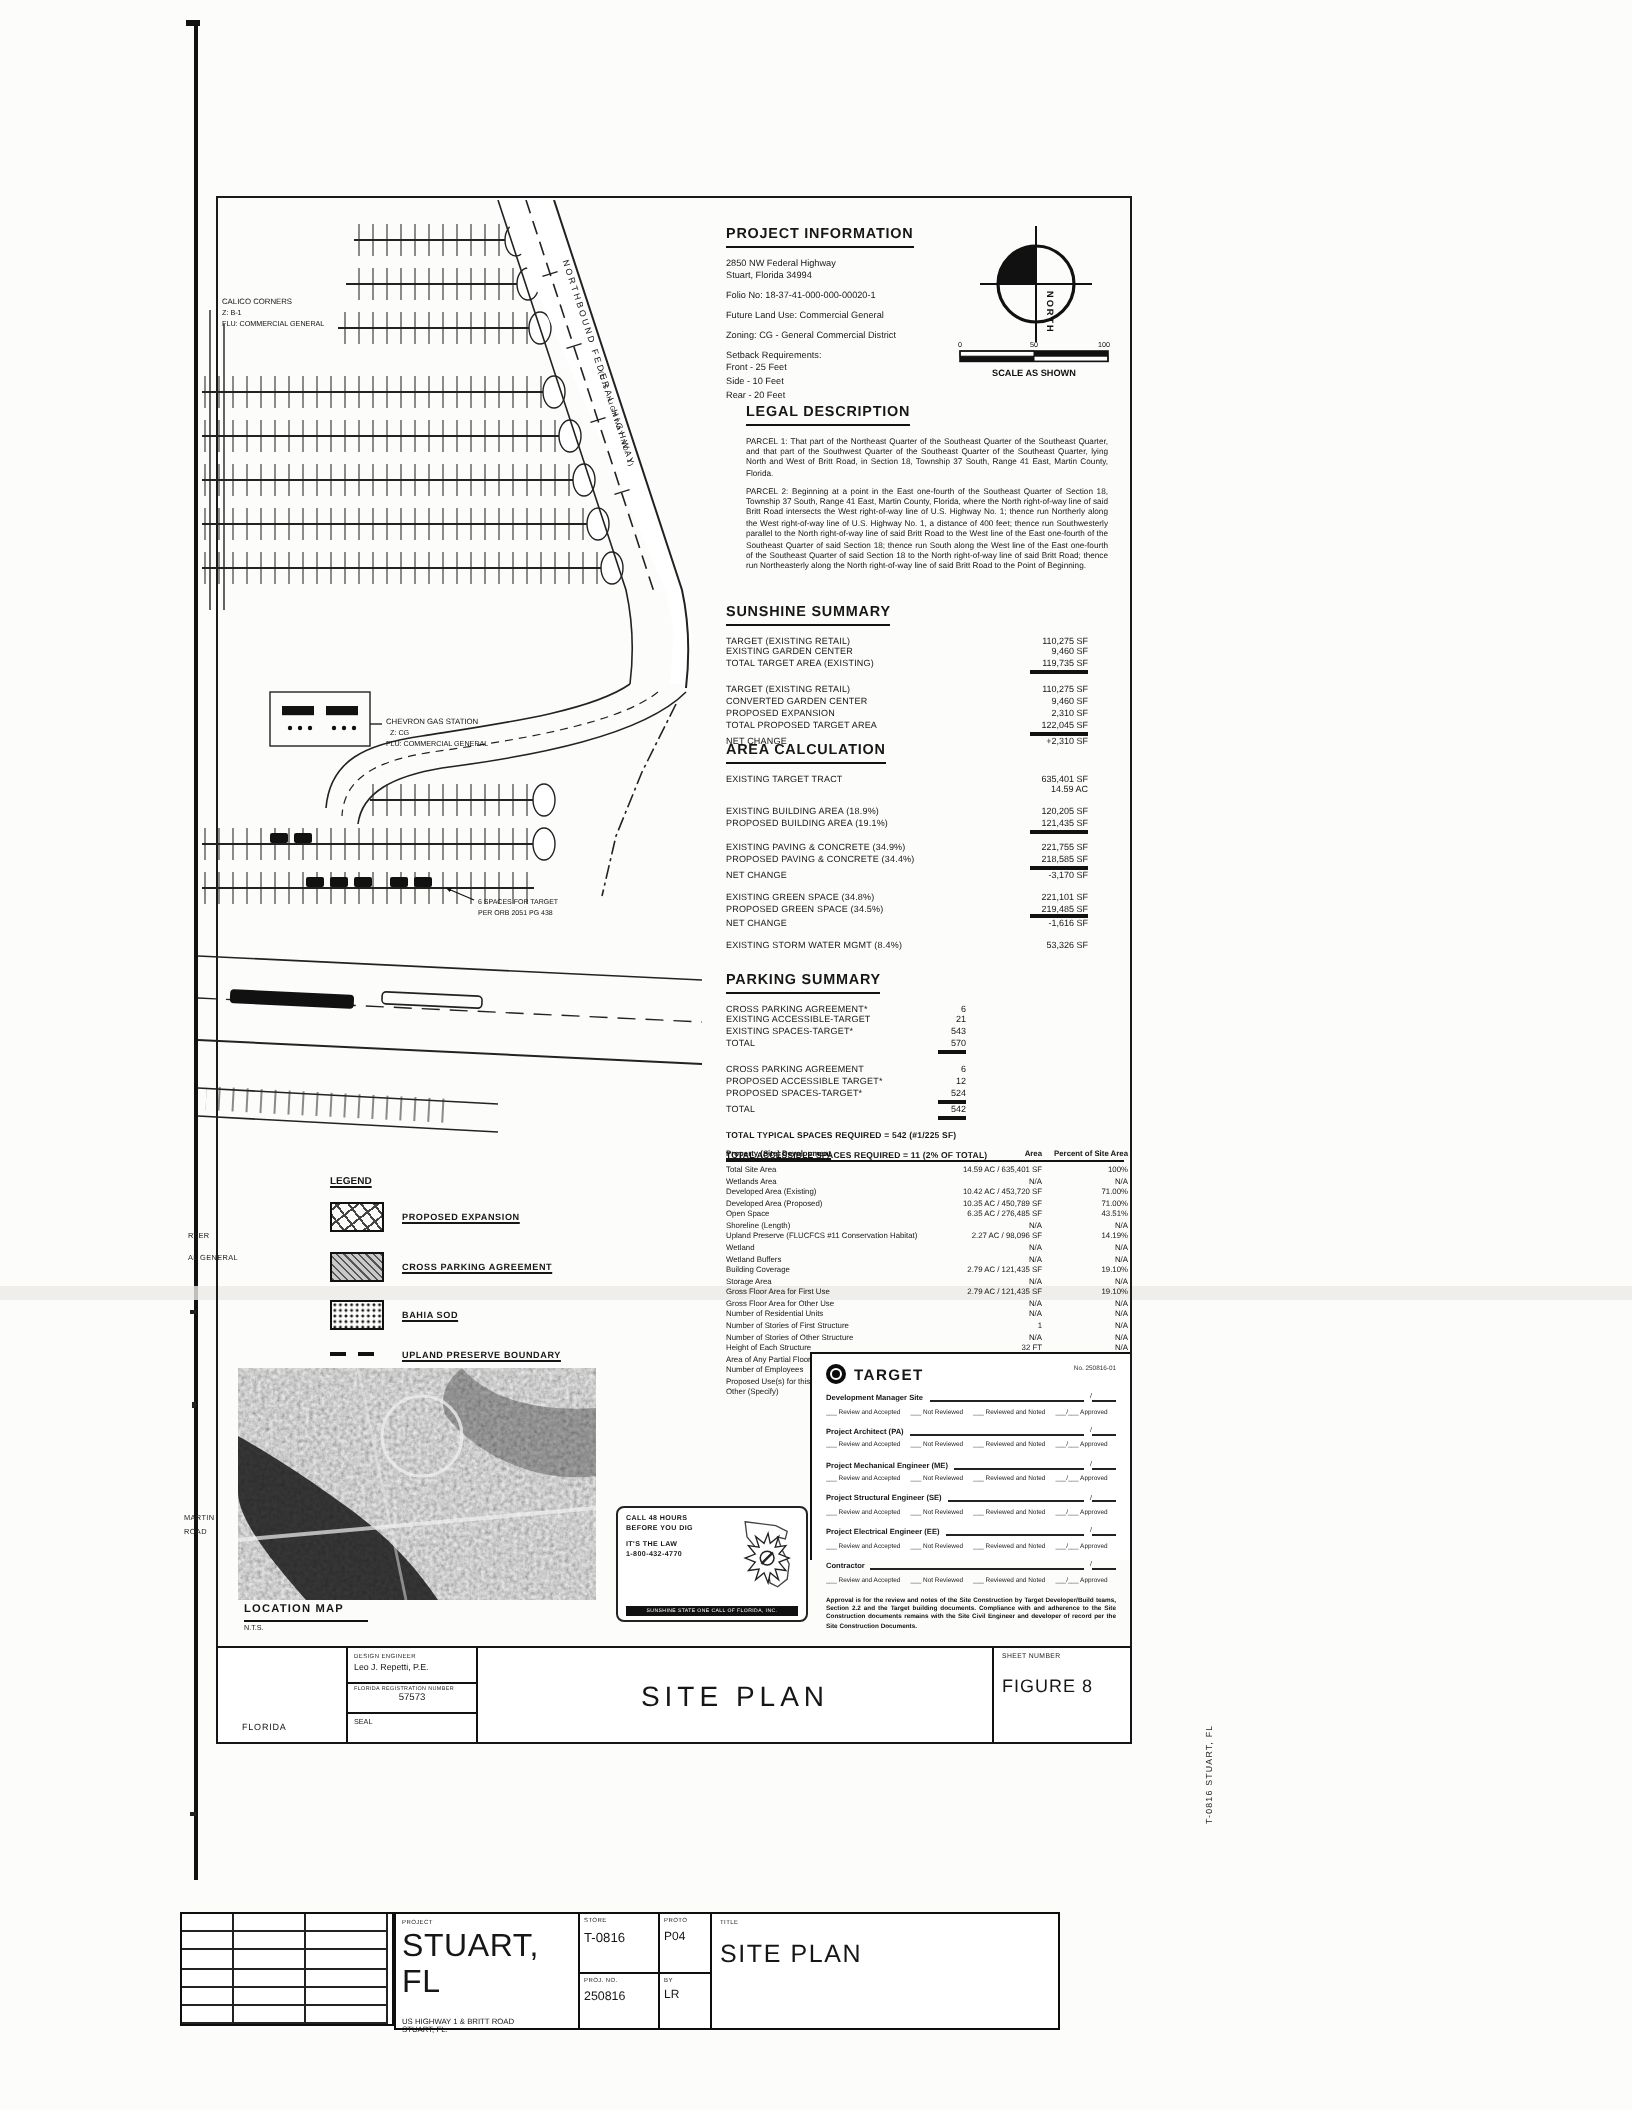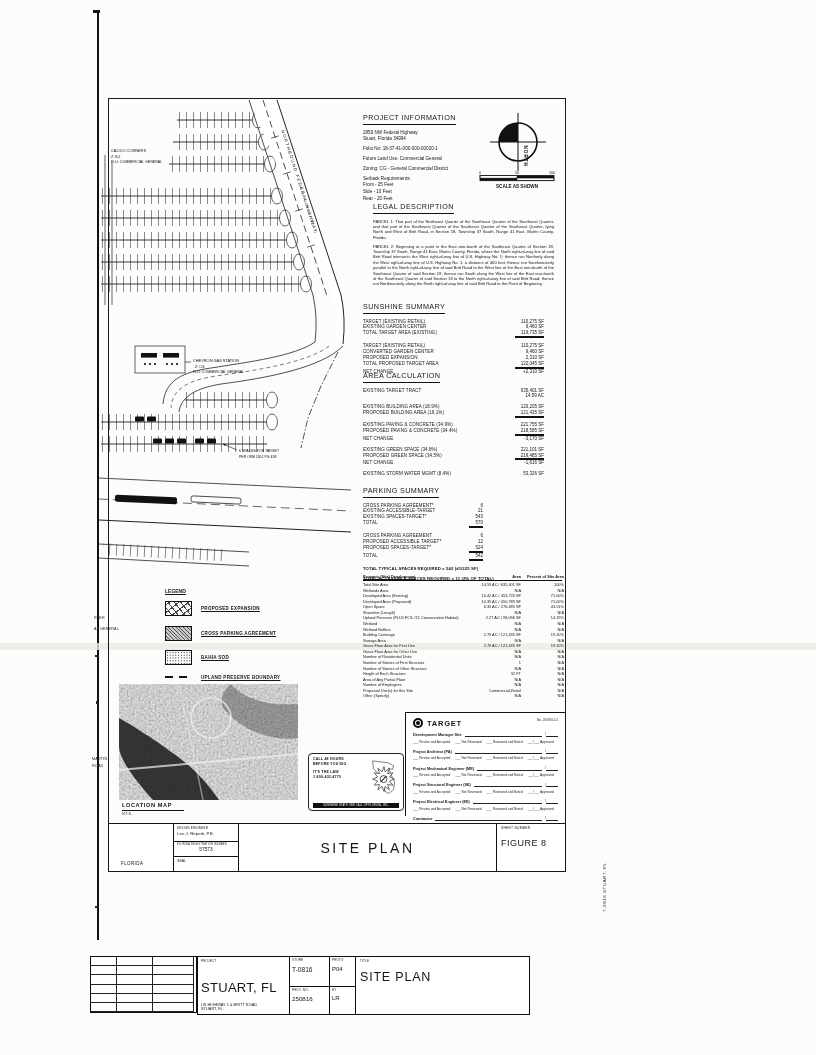--- a/index.html
+++ b/index.html
@@ -1,18 +1,18 @@
 <!DOCTYPE html>
 <html><head>
 <meta charset="utf-8">
 <style>
   html,body{margin:0;padding:0;background:#fff}
   .page{position:relative;width:816px;height:1055px;background:#fcfcfb;font-family:"Liberation Sans",sans-serif;color:#161616;overflow:hidden}
   .abs{position:absolute}
-  .hd{display:inline-block;font-size:7.2px;font-weight:400;letter-spacing:.4px;border-bottom:1.3px solid #111;padding-bottom:1.5px;margin-bottom:5px;white-space:nowrap}
+  .hd{display:inline-block;font-size:7.2px;font-weight:700;letter-spacing:.4px;border-bottom:1.3px solid #111;padding-bottom:1.5px;margin-bottom:5px;white-space:nowrap}
   .pi-line{font-size:4.6px;margin:0 0 4.2px;line-height:1.25}
   .pi-tight{margin:0 0 .9px}
   .legal{font-size:4.1px;line-height:1.32;text-align:justify;margin:0 0 3.6px}
   .grp{margin-bottom:4.5px}
   .srow{display:flex;justify-content:space-between;font-size:4.5px;line-height:1.32}
   .slbl{letter-spacing:.1px}
   .sval{text-align:right;padding-left:6px;white-space:nowrap}
   .tot .sval{border-bottom:2.4px double #111}
   .pnote{font-size:4.25px;margin-top:5px;font-weight:600;letter-spacing:.1px}
   .dhead,.drow{display:grid;grid-template-columns:97px 58px 40px;column-gap:3px;font-size:3.92px;line-height:1.42}
@@ -487,21 +487,21 @@
           <span class="dp">N/A</span>
         </div>
         <div class="drow">
           <span class="dl">Other (Specify)</span>
           <span class="da">N/A</span>
           <span class="dp">N/A</span>
         </div>
       </div>
   </div>
 
-  <div class="abs tb" style="left:405px;top:712px;width:160px;height:104px">
+  <div class="abs tb" style="left:405px;top:676px;width:160px;height:104px">
     <div class="tb-brand">
       <span class="tb-logo"></span>
       <span class="tb-name">TARGET</span>
       <span class="tb-ref">No. 250816-01</span>
     </div>
     <div id="signoff-rows">
         <div class="sorow">
           <div class="sol1">
             <span class="sorole">Development Manager Site</span>
             <span class="soline"></span>
@@ -707,21 +707,21 @@
       <div class="rgrow">
         <span class="rgc" style="width: 26px;"></span>
         <span class="rgc" style="width: 36px;"></span>
         <span class="rgc" style="width: 41px;"></span>
       </div>
     </div>
 
   <div class="abs bb" style="left:197px;top:956px;width:333px;height:59px">
     <div class="tcell" style="left:0;top:0;width:92px;height:100%;border-right:1.6px solid #0e0e0e;padding:1.5px 3px">
       <div class="tiny">PROJECT</div>
-      <div style="font-size:13px;margin-top:17px;letter-spacing:.3px">STUART, FL</div>
+      <div style="font-size:16px;margin-top:2px;letter-spacing:.3px">STUART, FL</div>
       <div style="font-size:3.9px;margin-top:8px;line-height:1.25">
         <div>US HIGHWAY 1 &amp; BRITT ROAD</div>
         <div>STUART, FL.</div>
       </div>
     </div>
     <div class="tcell" style="left:92px;top:0;width:66px;height:100%;border-right:1.6px solid #0e0e0e">
       <div style="display:flex;height:29px;border-bottom:1.4px solid #0e0e0e">
         <div style="width:40px;border-right:1.2px solid #0e0e0e;padding:1px 2px;box-sizing:border-box">
           <div class="tiny">STORE</div>
           <div style="font-size:6.6px;margin-top:4px">T-0816</div>

